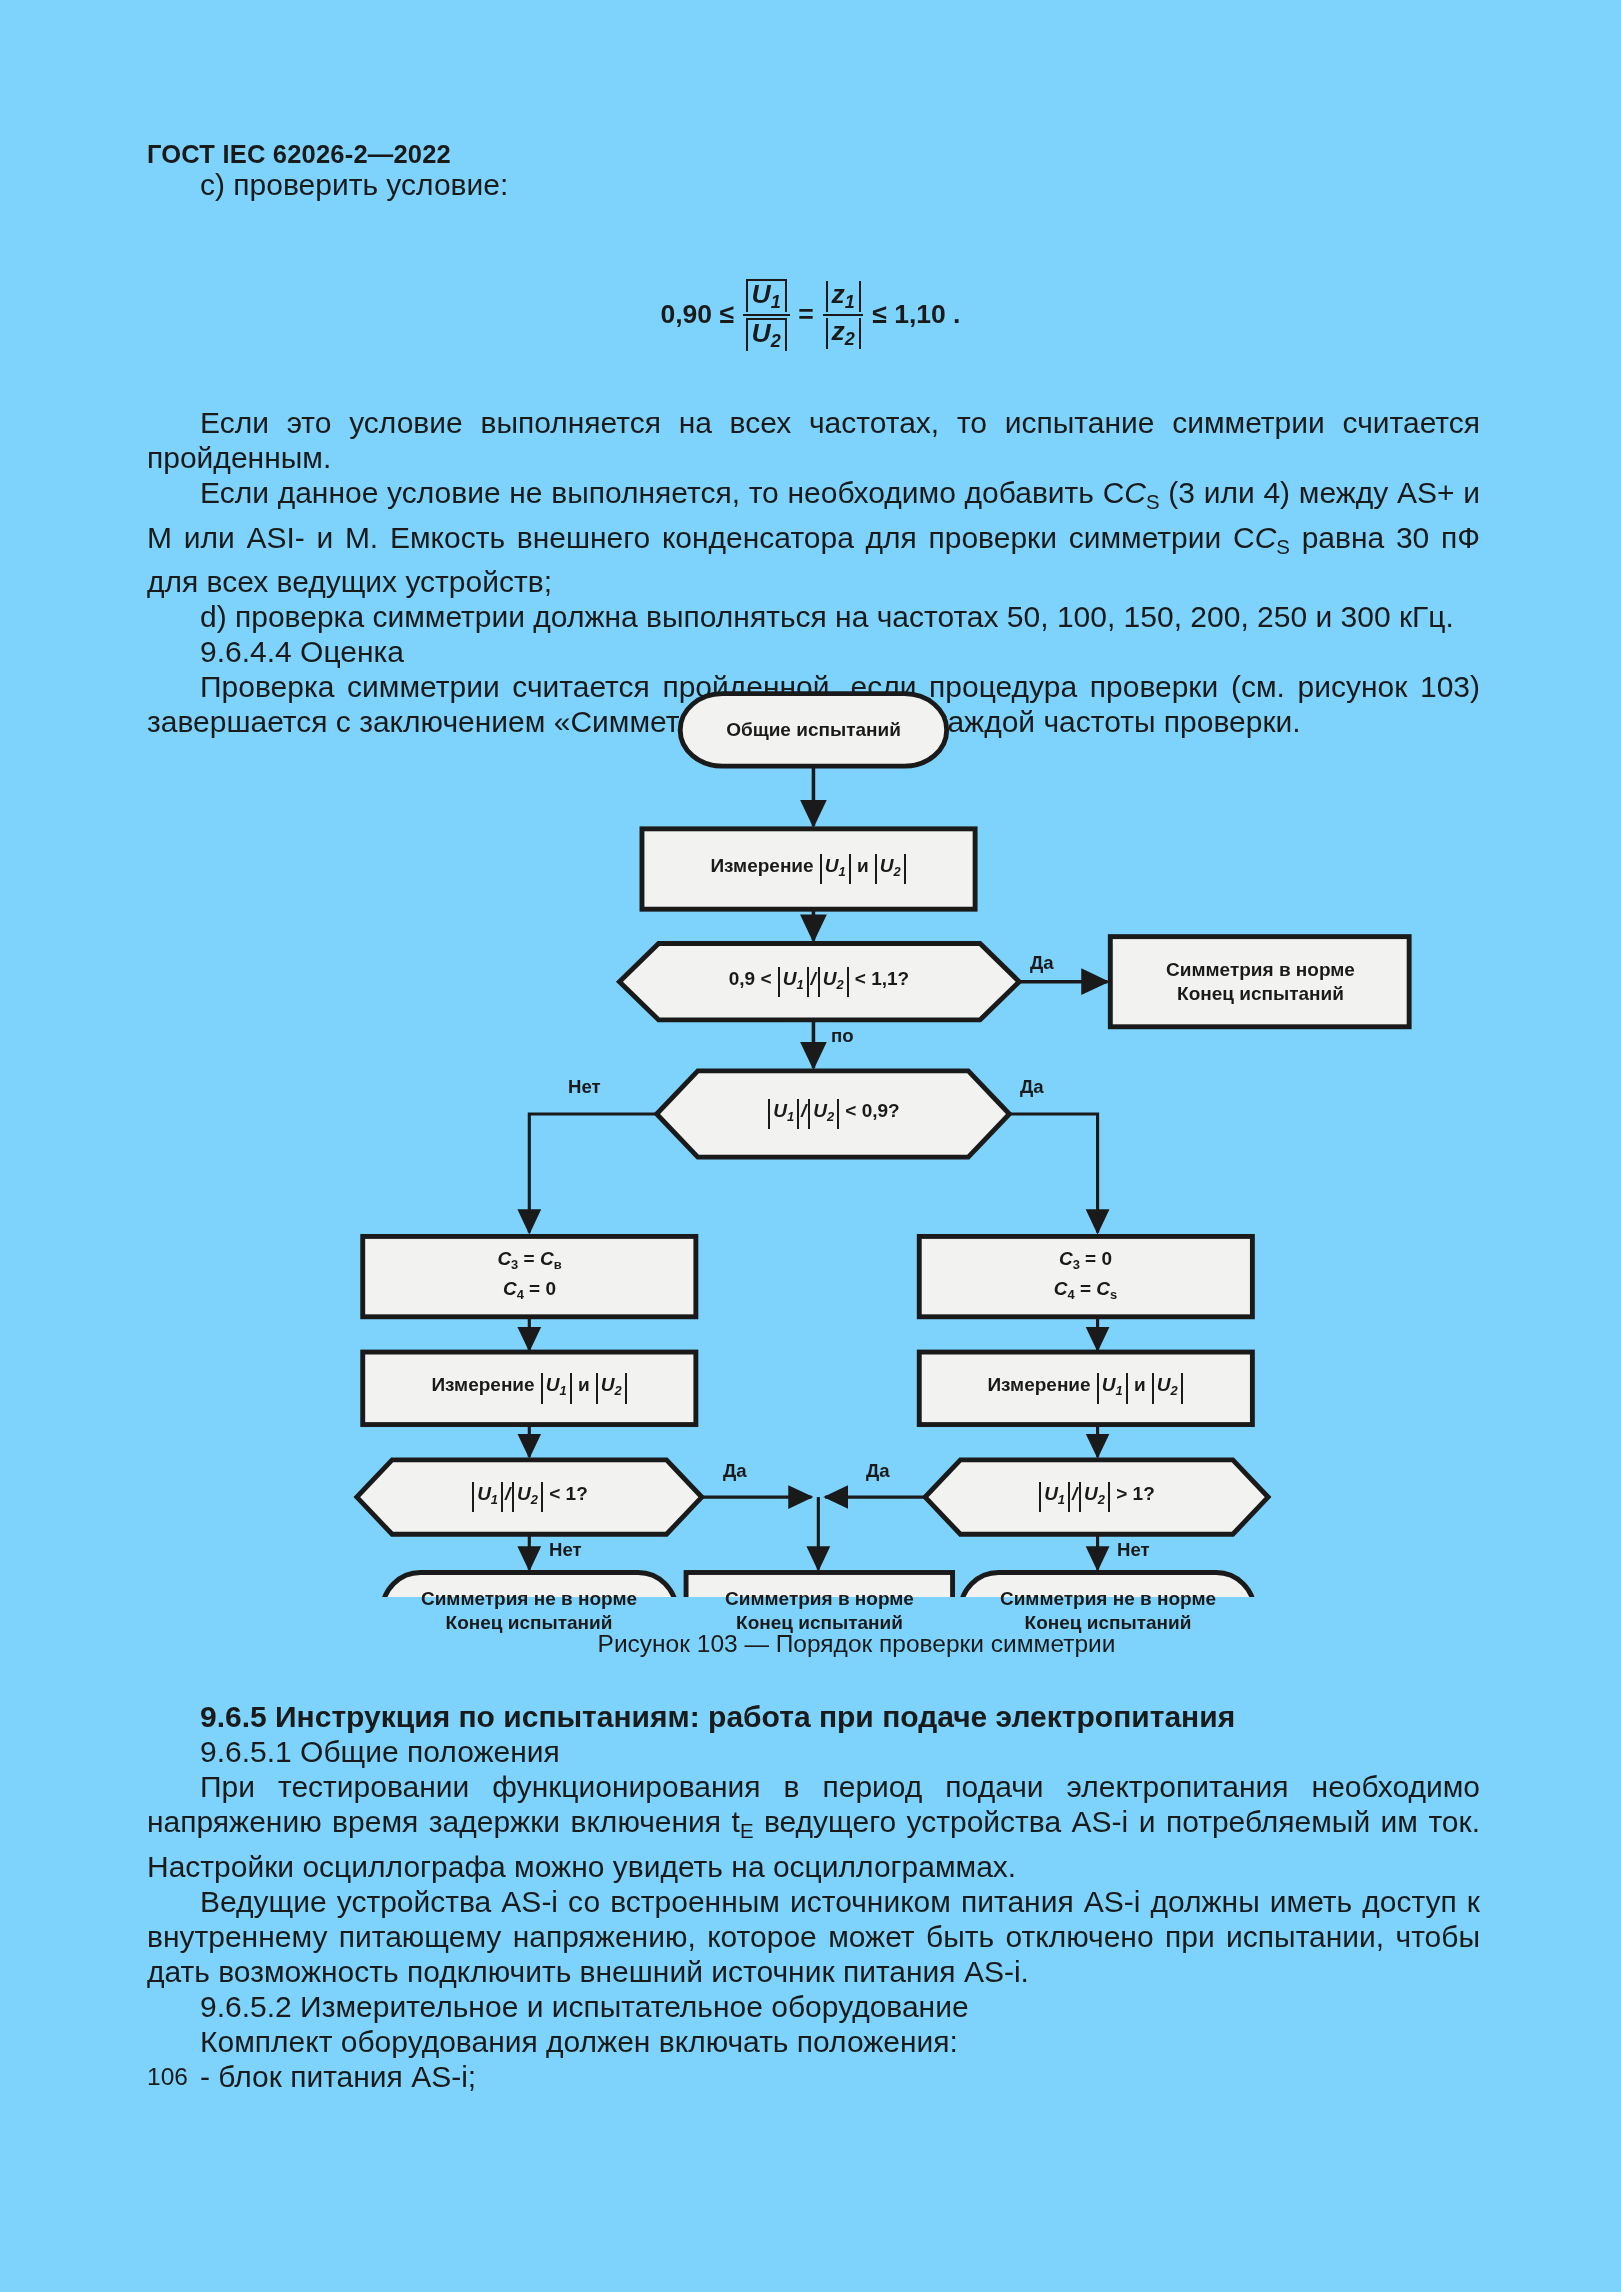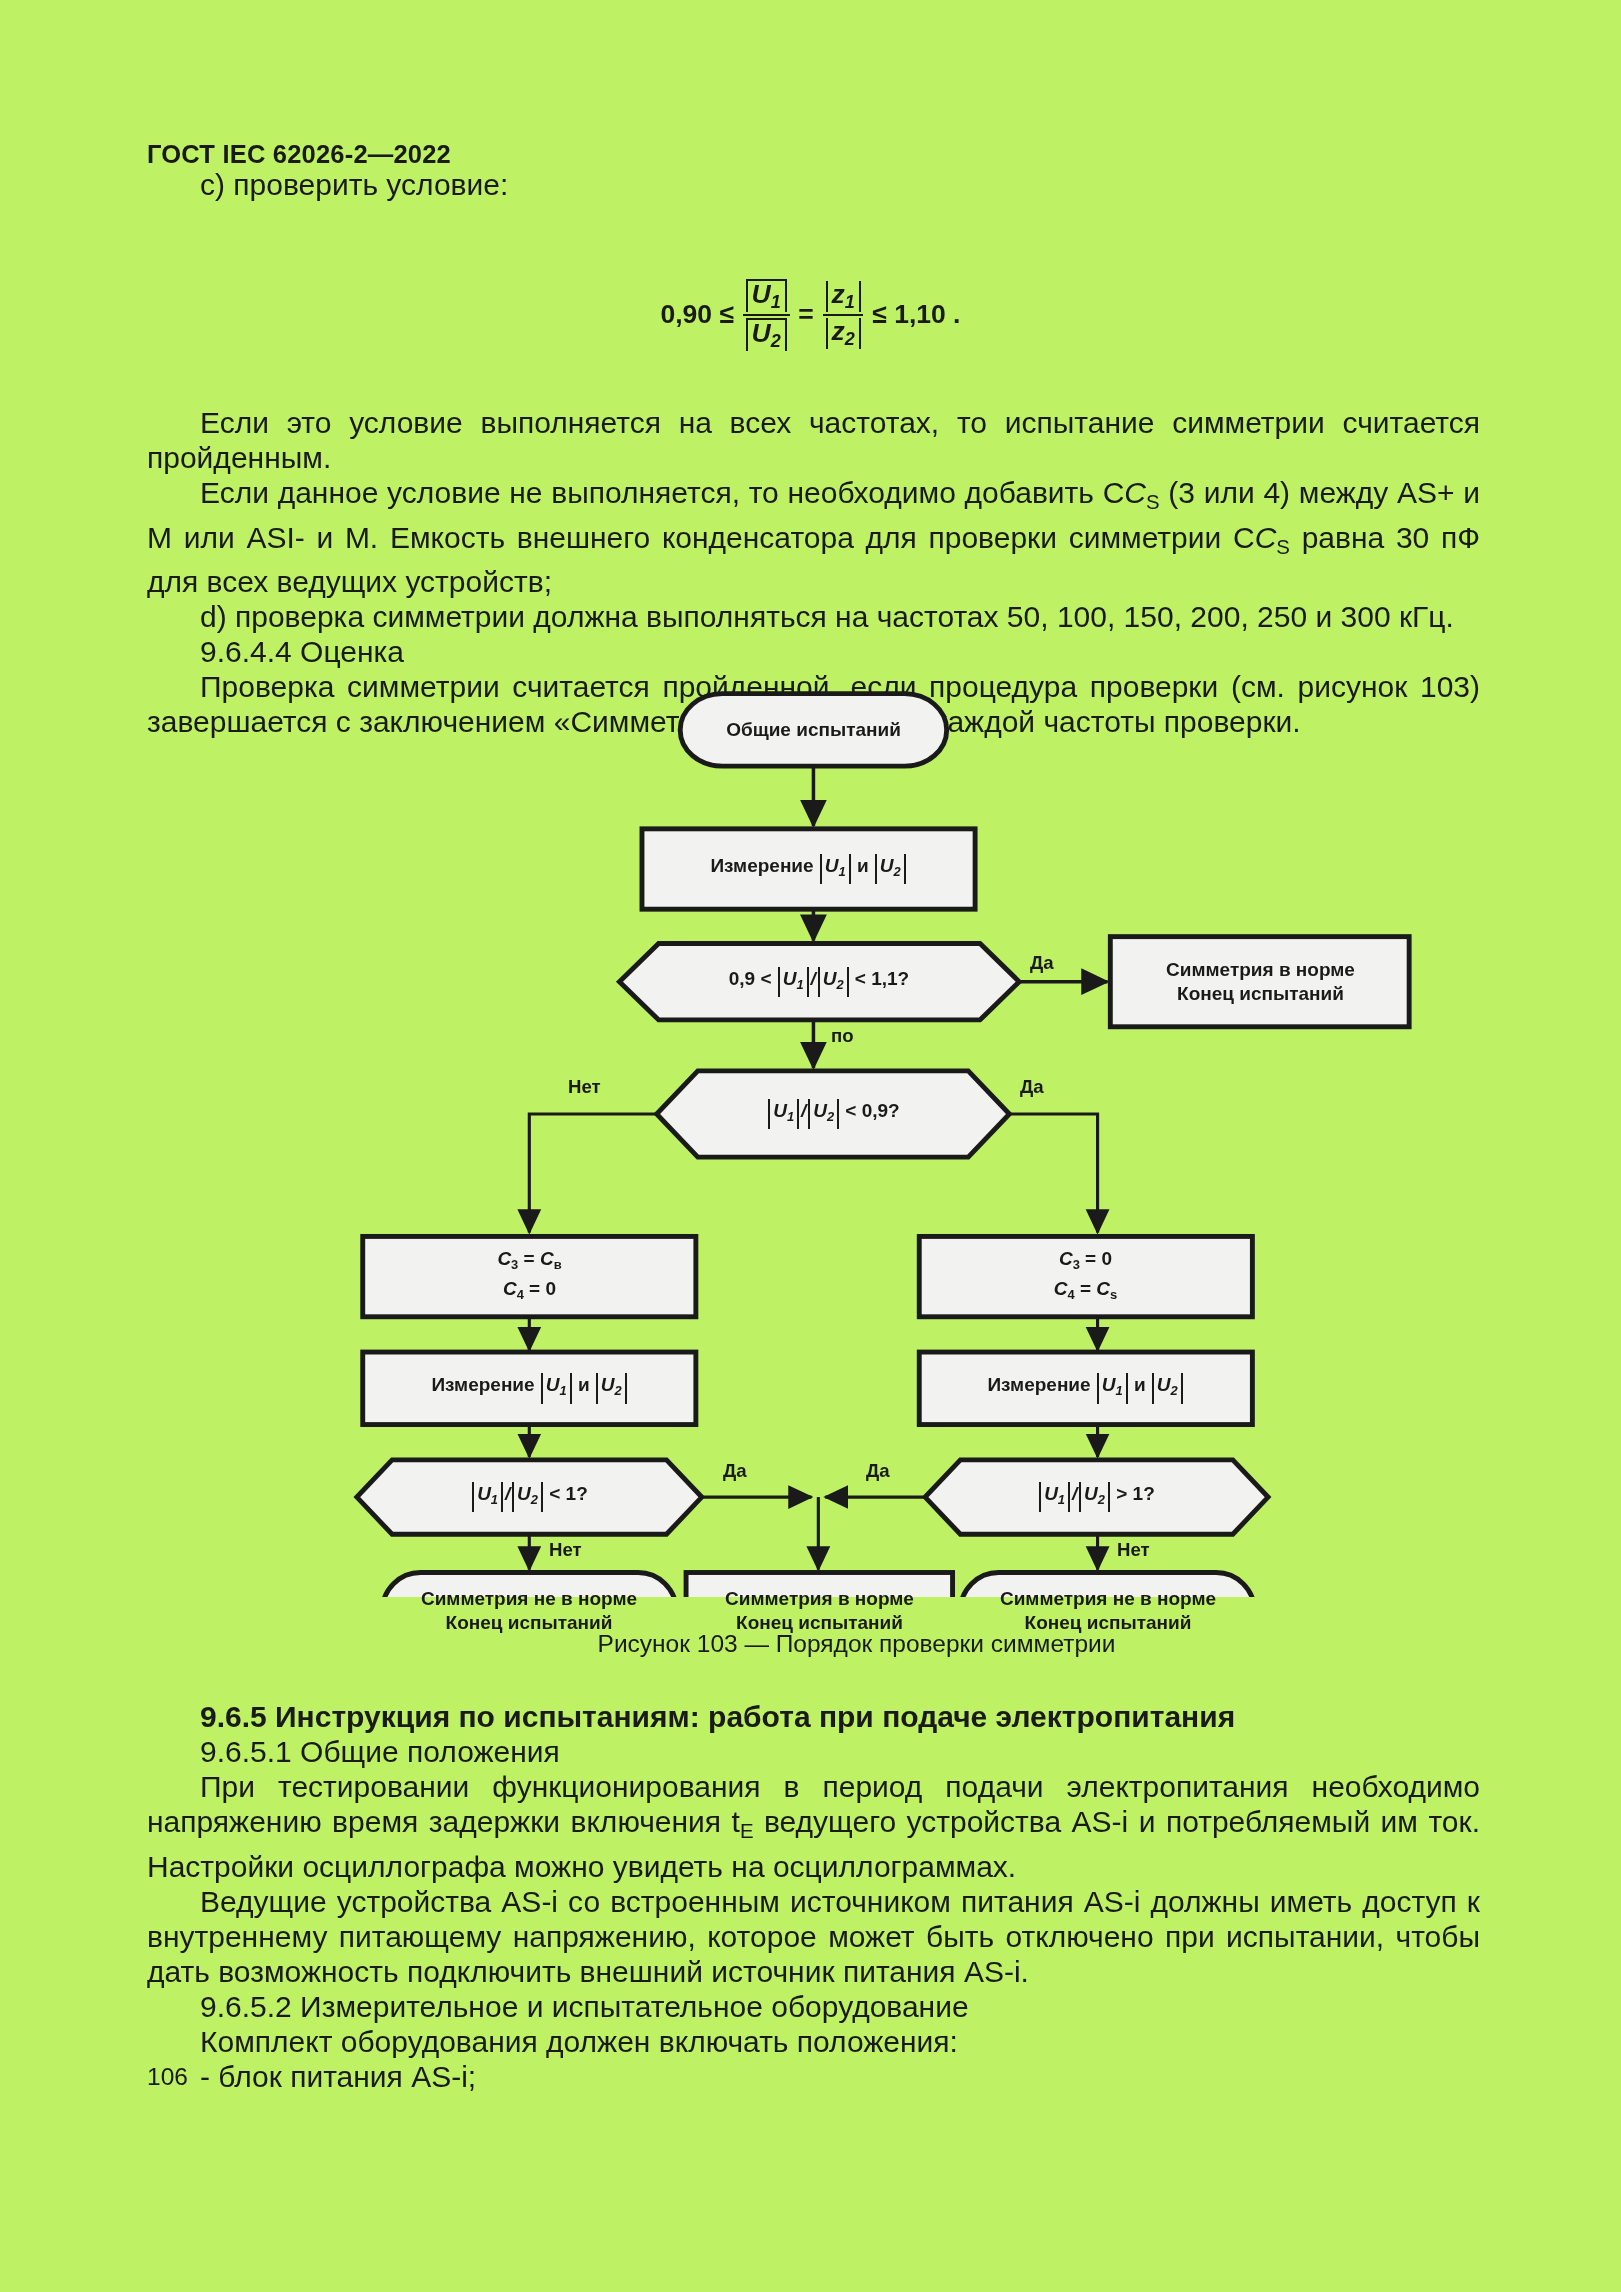--- a/index.html
+++ b/index.html
@@ -11,21 +11,21 @@
     width: 1621px;
     height: 2293px;
     position: relative;
     font-family: "Liberation Sans", sans-serif;
     color: #1a1a1a;
     overflow: hidden;
   }
   .page {
     position: absolute;
     inset: 0;
-    background: #bef264;
+    background: #7dd3fc;
   }
 
   
   .doc-header {
     position: absolute;
     left: 147px;
     top: 140px;
     font-size: 25.5px;
     font-weight: bold;
     letter-spacing: 0.2px;

